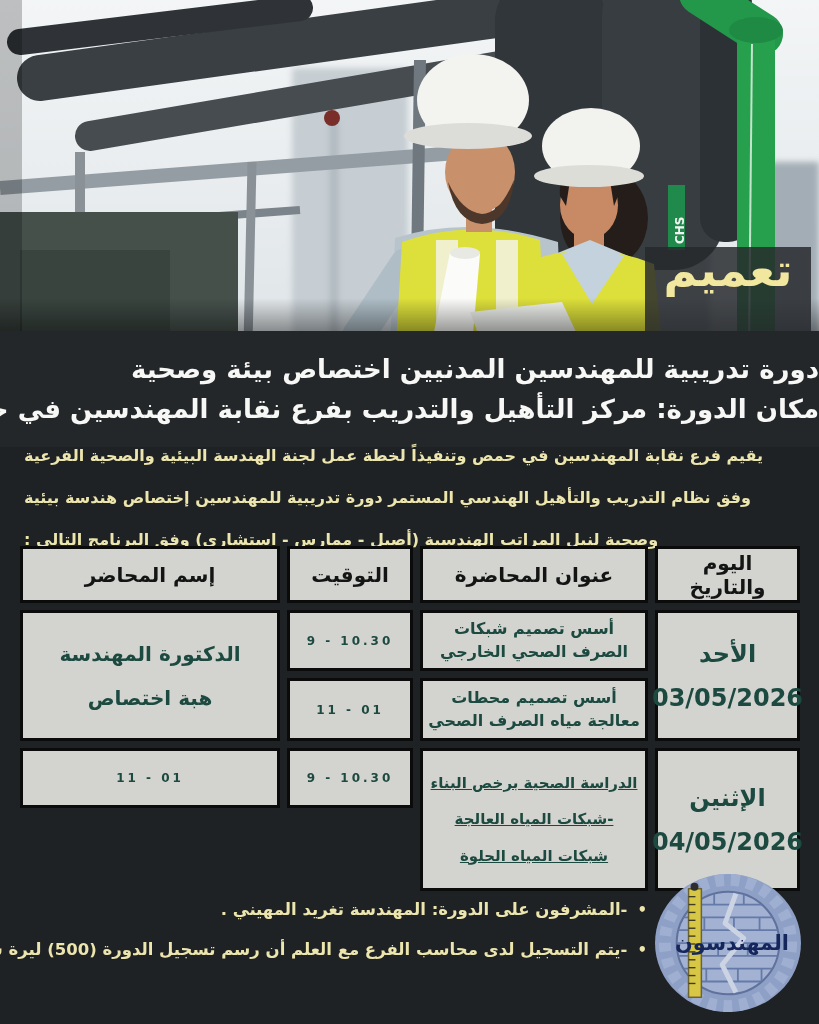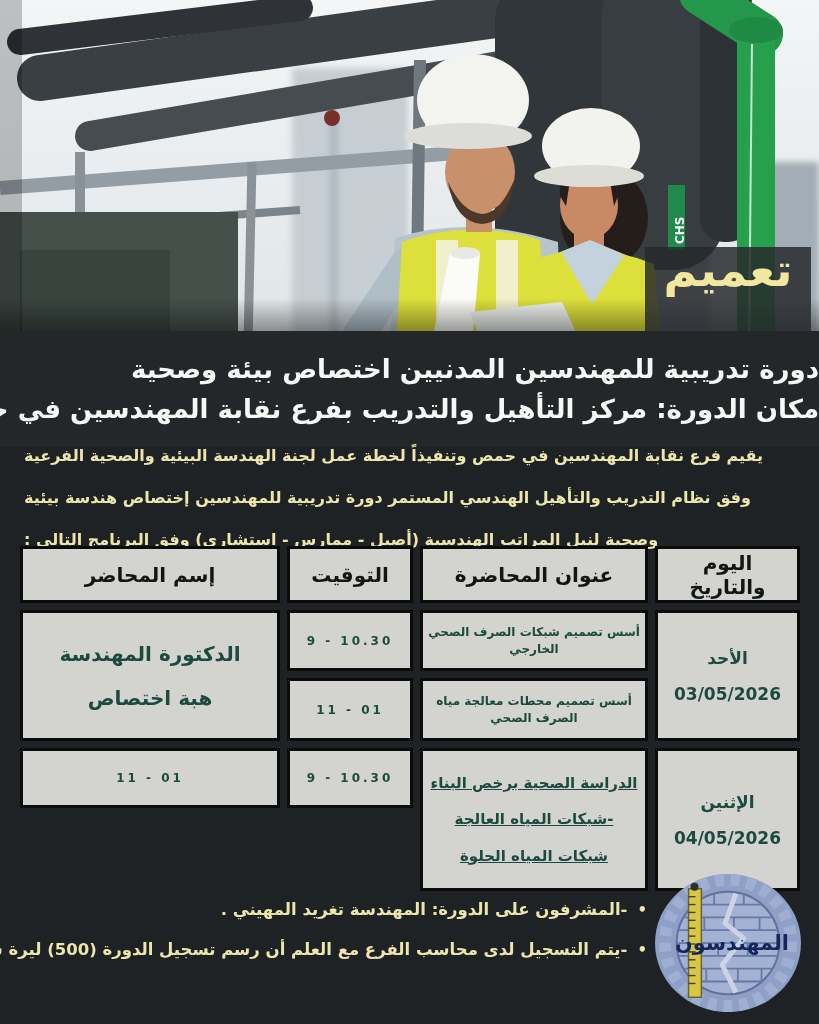--- a/index.html
+++ b/index.html
@@ -23,23 +23,23 @@
   .intro p{margin:10px;text-align:left;color:#ece5ad;font-weight:bold;font-size:16px;
            line-height:42px;}
   
   .schedule{position:absolute;top:546px;left:20px;width:780px;direction:rtl;
             display:grid;grid-template-columns:145px 228px 126px 1fr;
             grid-template-rows:57px 61px 63px 60px 76px;gap:7px;}
   .cell{background:#d3d3cf;border:3px solid #0b0b0b;display:flex;flex-direction:column;
         align-items:center;justify-content:center;text-align:center;
         color:#1c4a40;font-weight:bold;padding:13px 4px;box-sizing:border-box;}
   .cell.hdr{color:#121514;font-size:20px;}
-  .cell.day{font-size:17px;gap:16px;}
+  .cell.day{font-size:24px;gap:16px;}
   .cell.day .date{direction:ltr;}
-  .cell.lect{font-size:12px;line-height:1.4;}
+  .cell.lect{font-size:16px;line-height:1.4;}
   .cell.lect-m{font-size:15px;line-height:1.5;gap:14px;text-decoration:underline;}
   .cell.time{direction:ltr;font-size:12px;letter-spacing:3px;}
   .cell.who{font-size:20px;gap:20px;}
   .rspan2{grid-row:span 2;}
   
   .notes{position:absolute;top:890px;right:172px;left:30px;direction:rtl;text-align:right;}
   .note-line{color:#ece5ad;font-weight:bold;font-size:16.5px;line-height:40px;white-space:nowrap;}
   .note-line .blt{margin-left:10px;font-size:15px;}
   
   .logo{position:absolute;top:872px;right:12px;width:158px;height:145px;}

